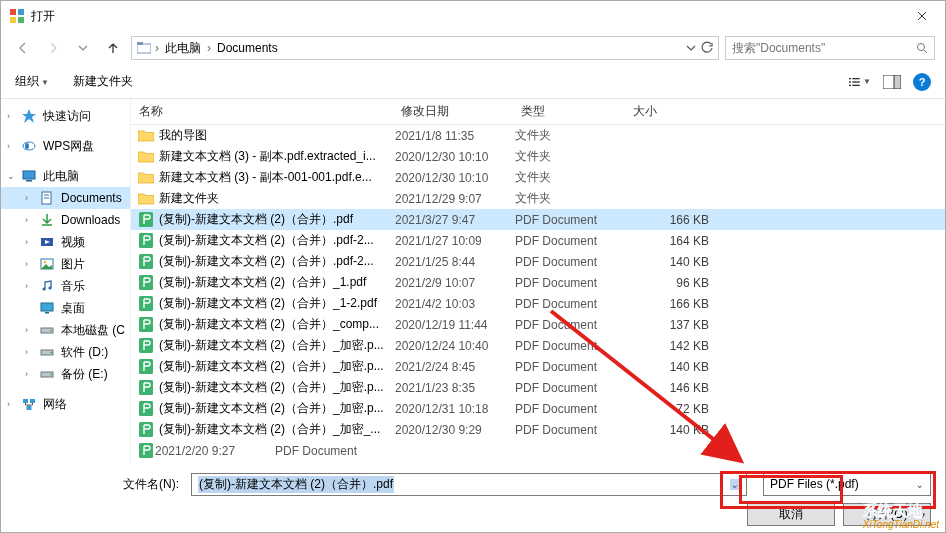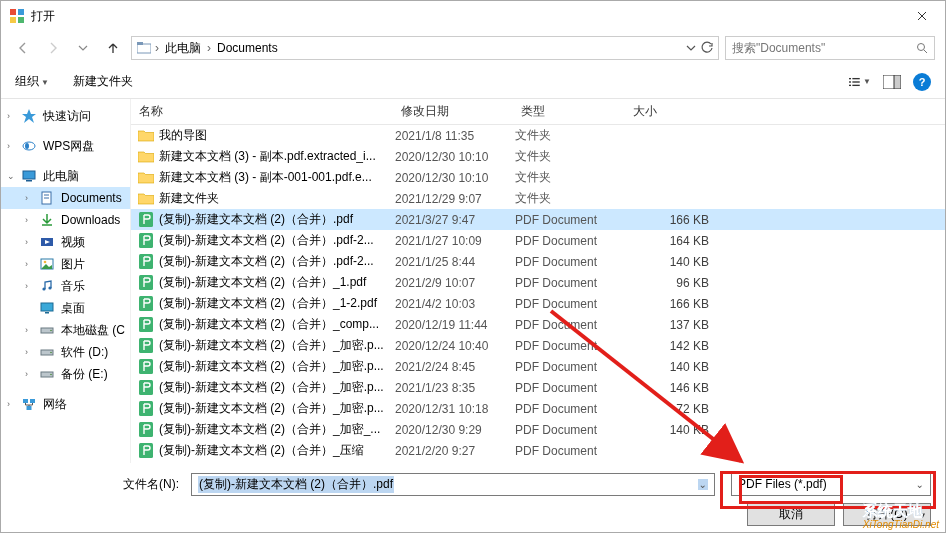--- a/index.html
+++ b/index.html
@@ -44,21 +44,21 @@
   .r-icon { width: 18px; height: 16px; display: inline-flex; align-items: center; justify-content: center; }
   .r-name { width: 240px; padding-left: 4px; white-space: nowrap; overflow: hidden; text-overflow: ellipsis; }
   .r-date { width: 120px; color: #555; }
   .r-type { width: 112px; color: #555; white-space: nowrap; overflow: hidden; }
   .r-size { width: 90px; text-align: right; color: #404040; padding-right: 8px; }
   .bottomrow { height: 36px; display: flex; align-items: center; padding: 6px 14px 0 14px; gap: 6px; }
   .fn-label { width: 170px; text-align: right; padding-right: 6px; }
   .fn-input { flex: 1; height: 23px; border: 1px solid #7a7a7a; padding: 0 6px; display: flex; align-items: center; }
   .fn-input span { background: #bcd6f1; padding: 0 1px; }
   .fn-chev { color:#555; margin-left:auto; font-size:10px; }
-  .filter { width: 200px; height: 23px; border: 1px solid #7a7a7a; display: flex; align-items: center; padding: 0 6px; margin-left: 10px; }
+  .filter { width: 168px; height: 23px; border: 1px solid #7a7a7a; display: flex; align-items: center; padding: 0 6px; margin-left: 10px; }
   .btnrow { height: 40px; display: flex; align-items: flex-start; justify-content: flex-end; padding: 4px 14px 0 0; gap: 8px; }
   .btn { width: 88px; height: 23px; border: 1px solid #7a7a7a; background: #e1e1e1; display: flex; align-items: center; justify-content: center; }
   .btn.open { position: relative; }
   .btn.open .chev { position: absolute; right: 5px; font-size: 9px; color: #333; }
   .open-highlight { position: absolute; border: 3px solid #e21f1a; pointer-events: none; }
   .open-highlight.outer { right: 9px; bottom: 23px; width: 216px; height: 38px; }
   .open-highlight.inner { right: 102px; bottom: 28px; width: 104px; height: 29px; }
   .arrow-annot { position: absolute; pointer-events: none; }
   .watermark { position: absolute; right: 6px; bottom: 2px; font-size: 11px; pointer-events: none; text-align: left; line-height: 1.1; }
   .watermark .cn { color: #0a5fb0; font-weight: 700; font-size: 15px; -webkit-text-stroke: 0.5px #fff; }
@@ -487,21 +487,20 @@
           <span class="r-type">PDF Document</span>
           <span class="r-size">140 KB</span>
         </div>
         <div class="row">
           <span class="r-icon">
             <svg width="14" height="15" viewBox="0 0 14 15">
               <rect x="0" y="0" width="14" height="15" rx="1.5" fill="#3eb370"></rect>
               <path d="M5 3 V12 M5 3 H9 A2 2 0 0 1 9 7 H5" fill="none" stroke="#fff" stroke-width="1.4"></path>
             </svg>
           </span>
-          <span class="r-name">(复制)-新建文本文档 (2)（合并）_压缩</span>
           <span class="r-date">2021/2/20 9:27</span>
           <span class="r-type">PDF Document</span>
           <span class="r-size"></span>
         </div>
       </div>
   </div>
 </div>
 
 <div class="bottomrow">
   <div class="fn-label">文件名(N):</div>

